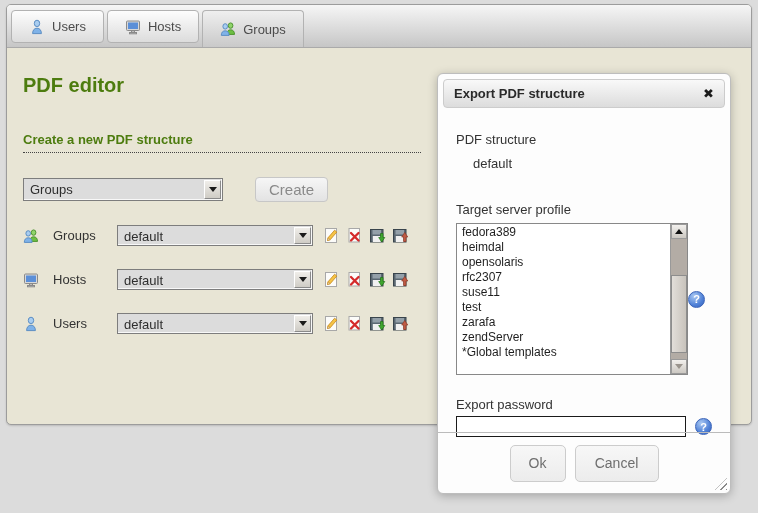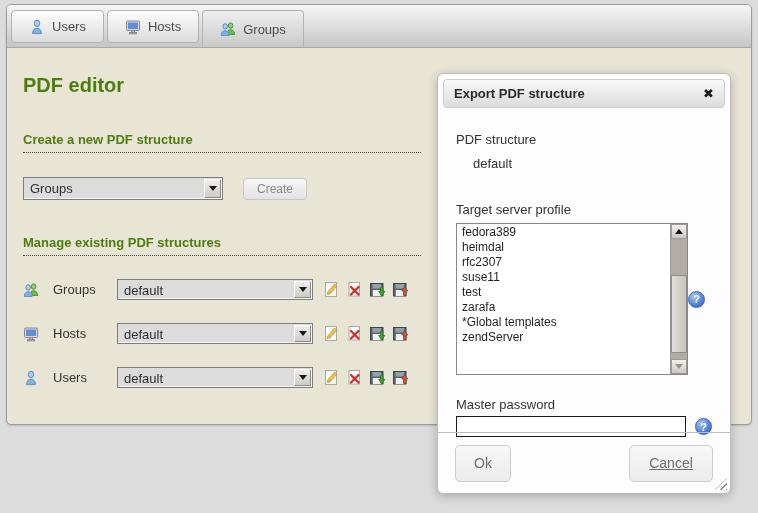--- a/index.html
+++ b/index.html
@@ -55,22 +55,23 @@
     background:linear-gradient(#f0eeea,#cfccc5);
     border:1px solid; border-color:#fff #8a8a8a #8a8a8a #fff;
     display:flex; align-items:center; justify-content:center;
   }
   .csel .arr { width:0; height:0; border:4px solid transparent; border-top:5px solid #1a1a1a; margin-top:4px; }
   .w200 { width:200px; }
   .w196 { width:196px; height:21px; }
   .ui-btn {
     background:linear-gradient(#f6f6f6,#e3e3e3);
     border:1px solid #c7c7c7; border-radius:4px;
-    color:#8a8a8a; font-size:12px; padding:3px 13px; cursor:pointer;
+    color:#8a8a8a; font-size:15px; padding:3px 13px; cursor:pointer;
     font-family:inherit;
+    margin-left:12px;
   }
   .manage-row { margin-top:23px; display:flex; align-items:center; }
   .manage-row .row-icon { width:18px; display:flex; }
   .manage-row .row-label { width:76px; padding-left:12px; font-size:13px; color:#333; }
   .row-actions { display:flex; align-items:center; gap:6px; margin-left:10px; }
   .act { width:17px; height:17px; display:flex; cursor:pointer; }
   
   .dialog {
     position:absolute; left:437px; top:73px; width:294px; height:421px;
     background:#fdfdfd; border:1px solid #bdbdbd; border-radius:6px;
@@ -119,30 +120,30 @@
   .help {
     width:17px; height:17px; border-radius:50%; flex:0 0 17px;
     background:radial-gradient(circle at 35% 28%, #a9c8f2, #4d7fd6 62%, #3a63b8);
     color:#fff; font-size:11px; font-weight:bold;
     display:flex; align-items:center; justify-content:center; cursor:pointer;
     border:1px solid #3a63b8;
   }
   .dlg-footer {
     position:absolute; left:0; right:0; bottom:0; height:61px;
     border-top:1px solid #bbb;
-    display:flex; align-items:center; justify-content:space-between; gap:9px;
+    display:flex; align-items:center; justify-content:center; gap:9px;
     padding:0 17px;
   }
   .dlg-btn {
     background:linear-gradient(#f7f7f7,#ececec);
     border:1px solid #ccc; border-radius:5px;
     color:#6e6e6e; font-size:14px; height:37px; cursor:pointer;
     font-family:inherit;
   }
-  .btn-ok { width:56px; } .btn-cancel { width:84px;text-decoration:underline; }
+  .btn-ok { width:56px; } .btn-cancel { width:84px; }
   .resize-handle {
     position:absolute; right:3px; bottom:3px; width:12px; height:12px;
     background:repeating-linear-gradient(135deg,#8a8a8a 0 1px,transparent 1px 4px);
     clip-path:polygon(100% 0,0 100%,100% 100%);
     cursor:nwse-resize;
   }
   svg { display:block; }
 </style>
 </head>
 <body>
@@ -192,21 +193,20 @@
     <div class="create-row">
       <div class="csel w200">
         <span class="csel-text">Groups</span>
         <span class="csel-btn">
             <span class="arr"></span>
           </span>
       </div>
       <button class="ui-btn">Create</button>
     </div>
 
-    <div class="section-heading">Manage existing PDF structures</div>
 
     <div class="manage-row">
       <span class="row-icon">
         <svg width="16" height="16" viewBox="0 0 16 16">
           <ellipse cx="10.6" cy="4.6" rx="2.3" ry="2.7" fill="#8fd46a" stroke="#4f9431"></ellipse>
           <path d="M6.7 13.4c0-2.9 1.4-4.6 3.9-4.6s3.9 1.7 3.9 4.6z" fill="#6dbf43" stroke="#4f9431"></path>
           <ellipse cx="5.2" cy="5.4" rx="2.3" ry="2.7" fill="#a9cdf0" stroke="#5d8fc4"></ellipse>
           <path d="M1.3 14.4c0-2.9 1.4-4.6 3.9-4.6s3.9 1.7 3.9 4.6z" fill="#7fb2e8" stroke="#5d8fc4"></path>
         </svg>
       </span>
@@ -356,41 +356,42 @@
   <div class="dlg-body">
     <div class="dlg-label">PDF structure</div>
     <div class="dlg-value">default</div>
 
     <div class="dlg-label2">Target server profile</div>
     <div class="lb-row">
       <div class="listbox">
         <div class="lb-items">
           <div class="lb-item">fedora389</div>
           <div class="lb-item">heimdal</div>
+          <div class="lb-item">opensolaris</div>
           <div class="lb-item">rfc2307</div>
           <div class="lb-item">suse11</div>
           <div class="lb-item">test</div>
           <div class="lb-item">zarafa</div>
+          <div class="lb-item">zendServer</div>
           <div class="lb-item">*Global templates</div>
-          <div class="lb-item">zendServer</div>
         </div>
         <div class="sb">
           <div class="sb-btn up">
               <span class="tri-up"></span>
             </div>
           <div class="sb-thumb"></div>
           <div class="sb-btn down">
               <span class="tri-down"></span>
             </div>
         </div>
       </div>
       <span class="help">?</span>
     </div>
 
-    <div class="pw-label">Master password</div>
+    <div class="pw-label">Export password</div>
     <div class="pw-row">
       <input class="pw-input" type="text" value="" style="">
       <span class="help">?</span>
     </div>
   </div>
 
   <div class="dlg-footer">
     <button class="dlg-btn btn-ok">Ok</button>
     <button class="dlg-btn btn-cancel">Cancel</button>
   </div>

